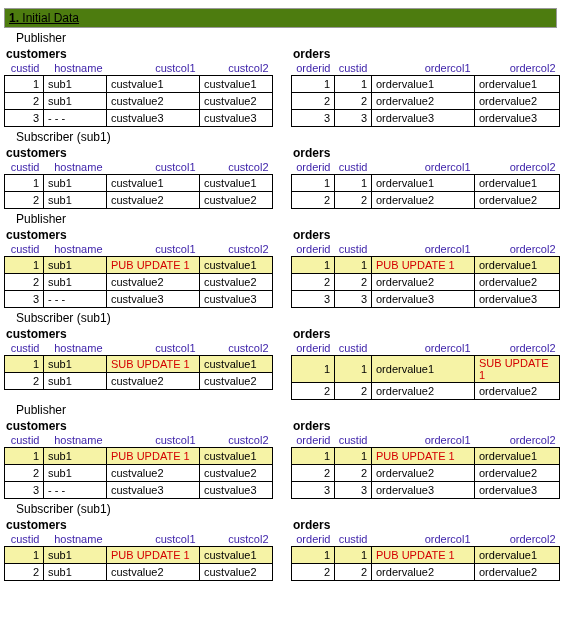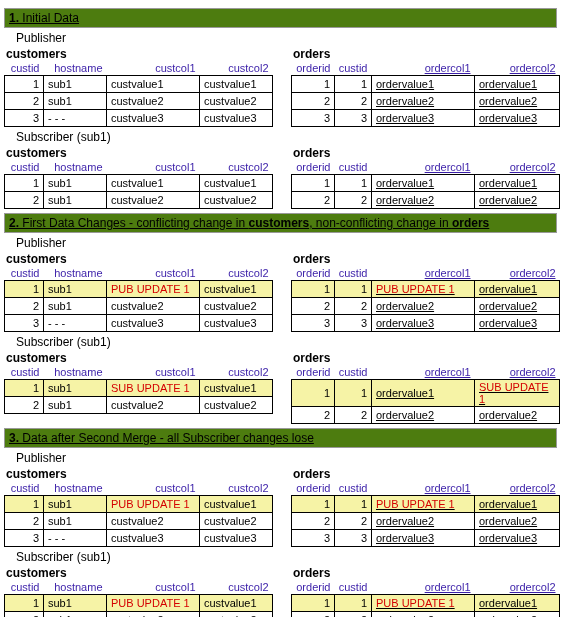--- a/index.html
+++ b/index.html
@@ -69,22 +69,22 @@
   .upd {
     color: #d40000;
   }
   
   .cust .c1 { min-width: 30px; }
   .cust .c2 { min-width: 54px; }
   .cust .c3 { min-width: 84px; }
   .cust .c4 { min-width: 64px; margin-left: 24px; }
   .ord .c1 { min-width: 34px; margin-top: 28px; }
   .ord .c2 { min-width: 28px; }
-  .ord .c3 { min-width: 94px; text-decoration: underline; }
-  .ord .c4 { min-width: 76px; text-decoration: underline; }
+  .ord .c3 { min-width: 94px; }
+  .ord .c4 { min-width: 76px; }
 </style>
 </head>
 <body>
 
 <div id="root">
     <div class="section-header"><span class="num">1.</span><span> Initial Data</span></div>
     <div class="role-label">Publisher</div>
     <div class="two-col">
       <div class="tbl-wrap">
         <div class="tbl-title">customers</div>
@@ -203,21 +203,20 @@
             <tr class="">
               <td class="num c1"><span class="">2</span></td>
               <td class="num c2"><span class="">2</span></td>
               <td class="c3"><span class="">ordervalue2</span></td>
               <td class="c4"><span class="">ordervalue2</span></td>
             </tr>
           </tbody>
         </table>
       </div>
     </div>
-    <div class="section-header"><span class="num">2.</span><span> First Data Changes - conflicting change in </span><b>customers</b><span>, non-conflicting change in </span><b>orders</b></div>
     <div class="role-label">Publisher</div>
     <div class="two-col">
       <div class="tbl-wrap">
         <div class="tbl-title">customers</div>
         <table class="grid cust">
           <thead>
             <tr>
               <th class="c1">custid</th>
               <th class="c2">hostname</th>
               <th class="c3">custcol1</th>
@@ -330,21 +329,20 @@
             <tr class="">
               <td class="num c1"><span class="">2</span></td>
               <td class="num c2"><span class="">2</span></td>
               <td class="c3"><span class="">ordervalue2</span></td>
               <td class="c4"><span class="">ordervalue2</span></td>
             </tr>
           </tbody>
         </table>
       </div>
     </div>
-    <div class="section-header"><span class="num">3.</span><span> Data after Second Merge - all Subscriber changes lose</span></div>
     <div class="role-label">Publisher</div>
     <div class="two-col">
       <div class="tbl-wrap">
         <div class="tbl-title">customers</div>
         <table class="grid cust">
           <thead>
             <tr>
               <th class="c1">custid</th>
               <th class="c2">hostname</th>
               <th class="c3">custcol1</th>

